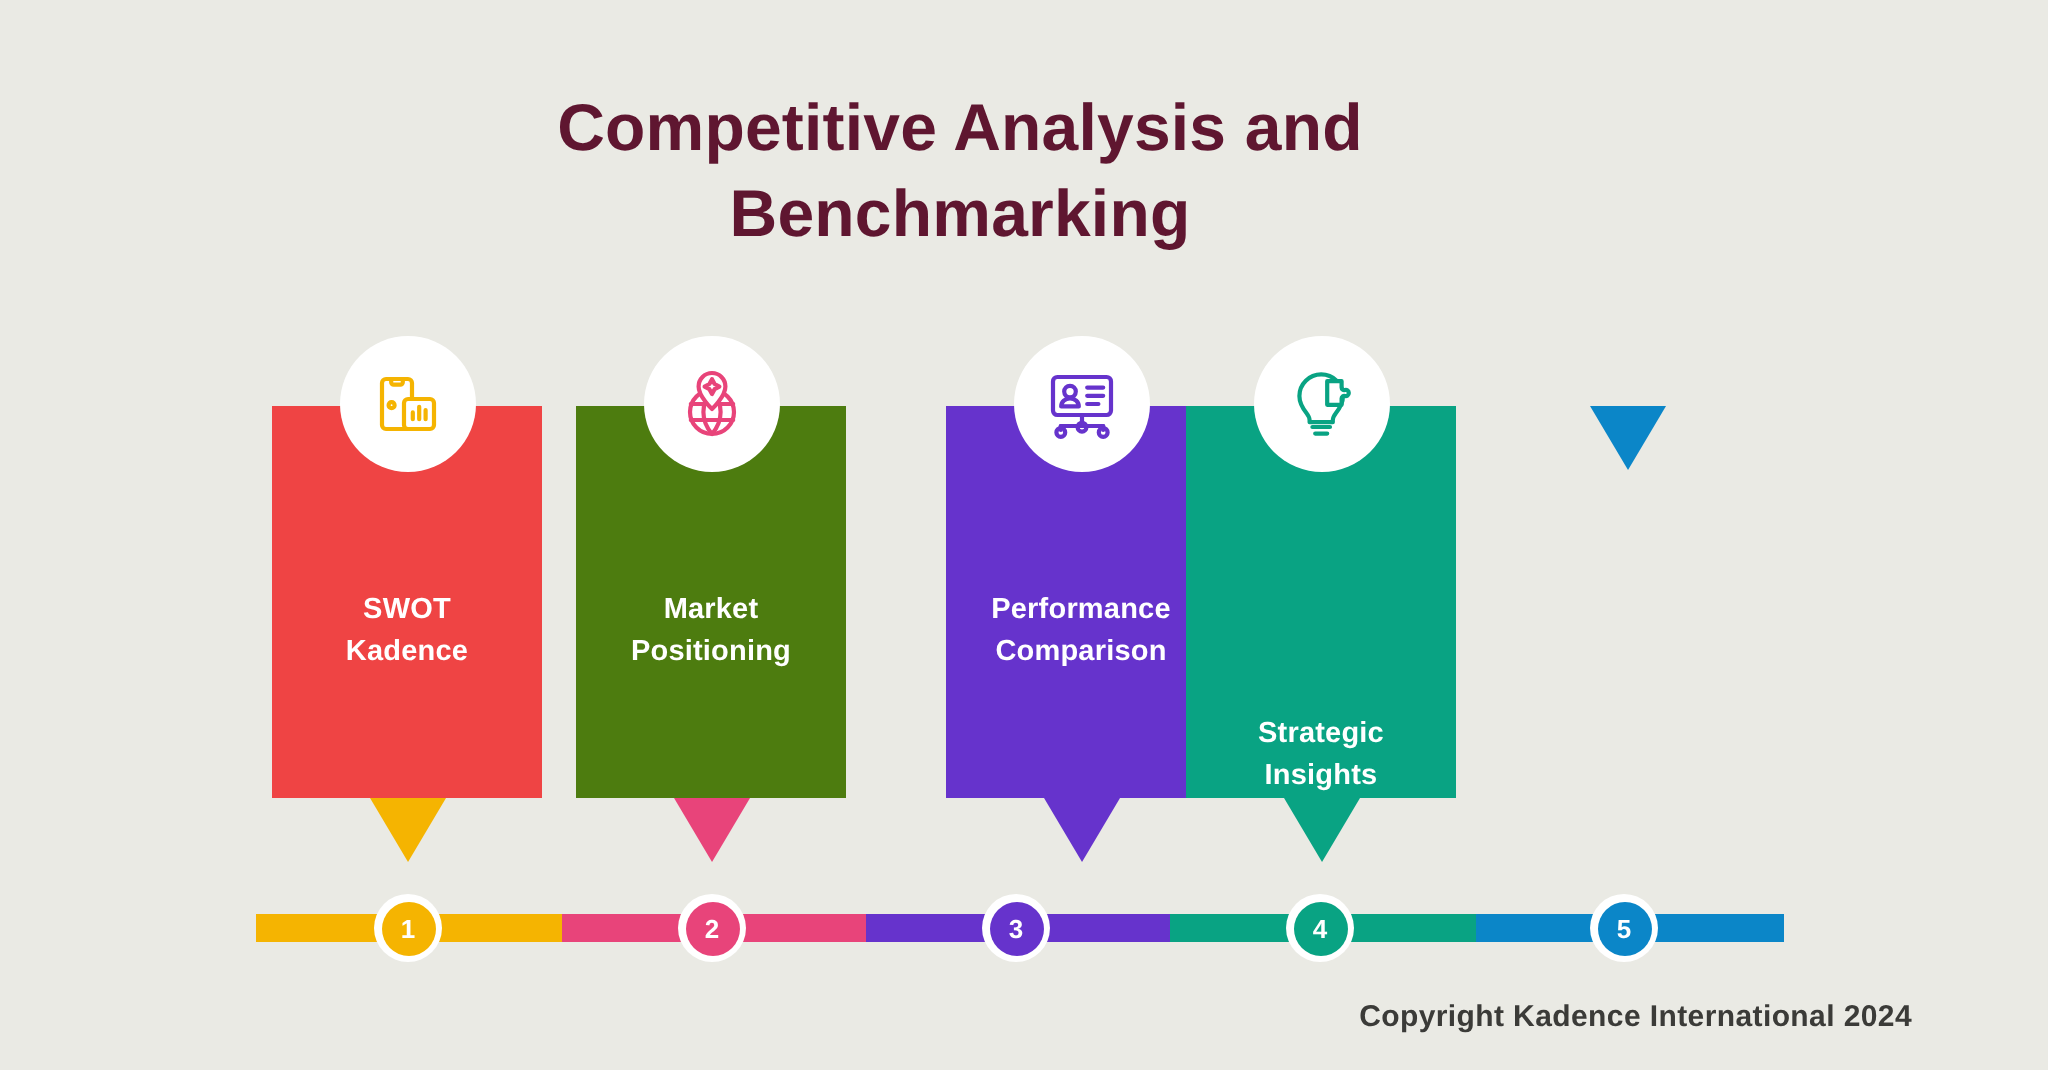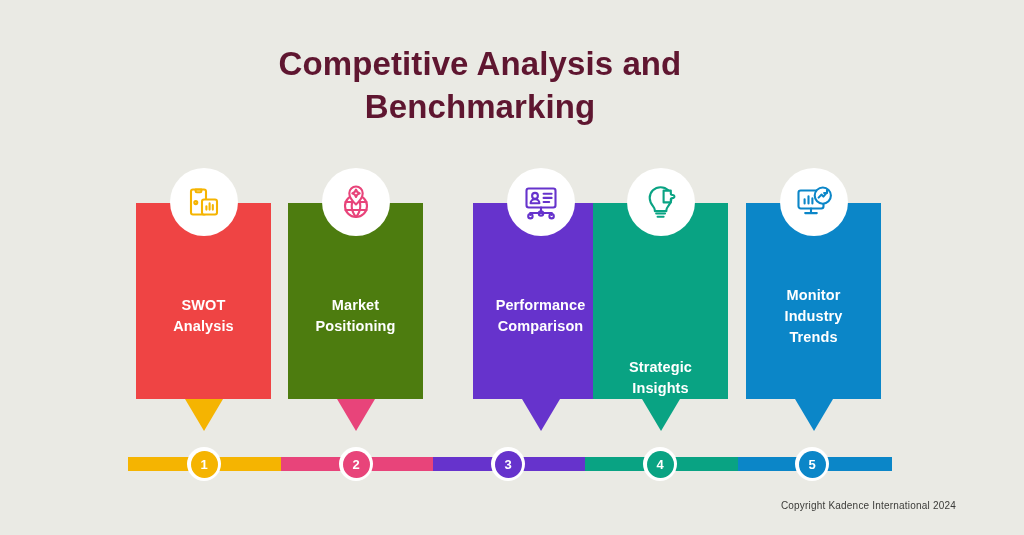--- a/index.html
+++ b/index.html
@@ -128,23 +128,24 @@
     color: #ffffff;
     font-size: 13px;
     font-weight: bold;
   }
 
   
   .copyright {
     position: absolute;
     right: 68px;
     top: 500px;
-    font-size: 10px;
+    font-size: 15px;
     color: #3b3b38;
     letter-spacing: 0.2px;
+    font-weight: bold;
   }
 </style>
 </head>
 <body style="background: rgb(234, 234, 228);">
 
 <div id="stage">
 
   <div class="title" style="color: rgb(95, 22, 48);">
     <span class="line">Competitive Analysis and</span>
     <span class="line">Benchmarking</span>
@@ -158,21 +159,21 @@
           <svg width="40" height="40" viewBox="0 0 40 40" fill="none" stroke="#f5b401" stroke-width="2.1" stroke-linecap="round" stroke-linejoin="round">
             <path d="M9 7.5h11a2 2 0 0 1 2 2v21a2 2 0 0 1-2 2H9a2 2 0 0 1-2-2v-21a2 2 0 0 1 2-2z"></path>
             <path d="M11.6 7.5h5.8v1.6a1.2 1.2 0 0 1-1.2 1.2h-3.4a1.2 1.2 0 0 1-1.2-1.2z"></path>
             <circle cx="11.8" cy="20.6" r="1.5"></circle>
             <path d="M20 17.5h11a2 2 0 0 1 2 2v11a2 2 0 0 1-2 2H20a2 2 0 0 1-2-2v-11a2 2 0 0 1 2-2z" fill="#ffffff"></path>
             <path d="M22.4 27.6v-3.4M25.6 27.6v-6.2M28.8 27.6v-4.6"></path>
           </svg>
         </div>
         <div class="col-label">
           <span>SWOT</span><br>
-          <span>Analysis</span>
+          <span>Kadence</span>
         </div>
       </div>
       <div class="col-tab" style="border-top-color: rgb(245, 180, 1);"></div>
     </div>
 
     <div class="col" style="left: 152px;">
       <div class="col-body" style="background: #4d7c0f;">
         <div class="icon-bubble">
           <svg width="40" height="40" viewBox="0 0 40 40" fill="none" stroke="#e8447a" stroke-width="2.1" stroke-linecap="round" stroke-linejoin="round">
             <circle cx="20" cy="24" r="11"></circle>
@@ -225,37 +226,20 @@
         </div>
         <div class="col-label">
           <span>Strategic</span><br>
           <span>Insights</span>
         </div>
       </div>
       <div class="col-tab" style="border-top-color: rgb(9, 163, 131);"></div>
     </div>
 
     <div class="col" style="left: 610px;">
-      <div class="col-body" style="background: rgb(11, 134, 200);">
-        <div class="icon-bubble">
-          <svg width="40" height="40" viewBox="0 0 40 40" fill="none" stroke="#0b86c8" stroke-width="2.1" stroke-linecap="round" stroke-linejoin="round">
-            <rect x="4.5" y="8.5" width="25" height="18" rx="2.2"></rect>
-            <path d="M17 26.5v4.6M11.2 31.1h11.6"></path>
-            <path d="M10.6 21.4v-4.2M14.5 21.4v-7.1M18.4 21.4v-5.2"></path>
-            <circle cx="28.8" cy="13.6" r="8.1" fill="#ffffff"></circle>
-            <path d="M24.6 15.6l2.8-3 2 2 3.6-4.2"></path>
-            <path d="M33 8.1v2.9h-2.9"></path>
-          </svg>
-        </div>
-        <div class="col-label">
-          <span>Monitor</span><br>
-          <span>Industry</span><br>
-          <span>Trends</span>
-        </div>
-      </div>
       <div class="col-tab" style="border-top-color: rgb(11, 134, 200);"></div>
     </div>
 
   </div>
 
   <div class="timeline">
     <div class="seg" style="left: 0px; width: 153px; background: rgb(245, 180, 1);"></div>
     <div class="seg" style="left: 153px; width: 152px; background: rgb(232, 68, 122);"></div>
     <div class="seg" style="left: 305px; width: 152px; background: rgb(102, 51, 204);"></div>
     <div class="seg" style="left: 457px; width: 153px; background: rgb(9, 163, 131);"></div>

